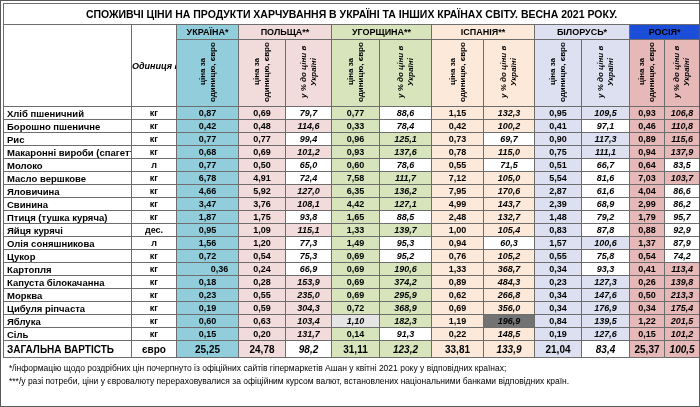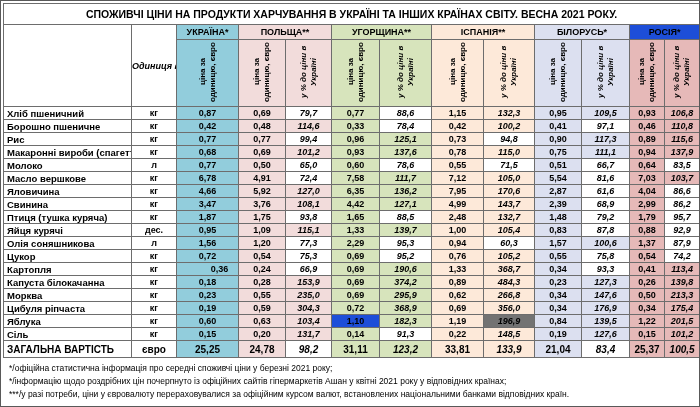--- a/index.html
+++ b/index.html
@@ -159,21 +159,21 @@
         </tr>
         <tr>
           <td class="product">Рис</td>
           <td class="unit">кг</td>
           <td class="price" style="background: rgb(146, 205, 220);">0,77</td>
           <td class="price" style="background: rgb(242, 220, 219);">0,77</td>
           <td class="pct" style="background: rgb(255, 255, 255);">99,4</td>
           <td class="price" style="background: rgb(215, 228, 188);">0,96</td>
           <td class="pct" style="background: rgb(215, 228, 188);">125,1</td>
           <td class="price" style="background: rgb(253, 233, 217);">0,73</td>
-          <td class="pct" style="background: rgb(255, 255, 255);">94,8</td>
+          <td class="pct" style="background: rgb(255, 255, 255);">69,7</td>
           <td class="price" style="background: rgb(220, 224, 240);">0,90</td>
           <td class="pct" style="background: rgb(220, 224, 240);">117,3</td>
           <td class="price" style="background: rgb(230, 185, 184);">0,89</td>
           <td class="pct" style="background: rgb(230, 185, 184);">115,6</td>
         </tr>
         <tr>
           <td class="product">Макаронні вироби (спагетті)</td>
           <td class="unit">кг</td>
           <td class="price" style="background: rgb(146, 205, 220);">0,68</td>
           <td class="price" style="background: rgb(242, 220, 219);">0,69</td>
@@ -276,21 +276,21 @@
           <td class="pct" style="background: rgb(255, 255, 255);">87,8</td>
           <td class="price" style="background: rgb(230, 185, 184);">0,88</td>
           <td class="pct" style="background: rgb(255, 255, 255);">92,9</td>
         </tr>
         <tr>
           <td class="product">Олія соняшникова</td>
           <td class="unit">л</td>
           <td class="price" style="background: rgb(146, 205, 220);">1,56</td>
           <td class="price" style="background: rgb(242, 220, 219);">1,20</td>
           <td class="pct" style="background: rgb(255, 255, 255);">77,3</td>
-          <td class="price" style="background: rgb(215, 228, 188);">2,29</td>
+          <td class="price" style="background: rgb(215, 228, 188);">1,49</td>
           <td class="pct" style="background: rgb(255, 255, 255);">95,3</td>
           <td class="price" style="background: rgb(253, 233, 217);">0,94</td>
           <td class="pct" style="background: rgb(255, 255, 255);">60,3</td>
           <td class="price" style="background: rgb(220, 224, 240);">1,57</td>
           <td class="pct" style="background: rgb(220, 224, 240);">100,6</td>
           <td class="price" style="background: rgb(230, 185, 184);">1,37</td>
           <td class="pct" style="background: rgb(255, 255, 255);">87,9</td>
         </tr>
         <tr>
           <td class="product">Цукор</td>
@@ -366,21 +366,21 @@
           <td class="pct" style="background: rgb(220, 224, 240);">176,9</td>
           <td class="price" style="background: rgb(230, 185, 184);">0,34</td>
           <td class="pct" style="background: rgb(230, 185, 184);">175,4</td>
         </tr>
         <tr>
           <td class="product">Яблука</td>
           <td class="unit">кг</td>
           <td class="price" style="background: rgb(146, 205, 220);">0,60</td>
           <td class="price" style="background: rgb(242, 220, 219);">0,63</td>
           <td class="pct" style="background: rgb(242, 220, 219);">103,4</td>
-          <td class="price" style="background: #1d4ed8;">1,10</td>
+          <td class="price" style="background: #e5e5e5; font-style: italic;">1,10</td>
           <td class="pct" style="background: rgb(215, 228, 188);">182,3</td>
           <td class="price" style="background: rgb(253, 233, 217);">1,19</td>
           <td class="pct" style="background: #737373;">196,9</td>
           <td class="price" style="background: rgb(220, 224, 240);">0,84</td>
           <td class="pct" style="background: rgb(220, 224, 240);">139,5</td>
           <td class="price" style="background: rgb(230, 185, 184);">1,22</td>
           <td class="pct" style="background: rgb(230, 185, 184);">201,5</td>
         </tr>
         <tr>
           <td class="product">Сіль</td>
@@ -409,17 +409,16 @@
           <td class="pct" style="background: rgb(253, 233, 217);">133,9</td>
           <td class="price" style="background: rgb(220, 224, 240);">21,04</td>
           <td class="pct" style="background: rgb(255, 255, 255);">83,4</td>
           <td class="price" style="background: rgb(230, 185, 184);">25,37</td>
           <td class="pct" style="background: rgb(230, 185, 184);">100,5</td>
         </tr>
       </tbody>
   </table>
 
   <div class="footnotes">
-    <div>*/офіційна статистична інформація про середні споживчі ціни у березні 2021 року;</div>
     <div>*/інформацію щодо роздрібних цін почерпнуто із офіційних сайтів гіпермаркетів Ашан у квітні 2021 року у відповідних країнах;</div>
     <div>***/у разі потреби, ціни у євровалюту перераховувалися за офіційним курсом валют, встановлених національними банками відповідних країн.</div>
   </div>
 </div>
 
 </body></html>

